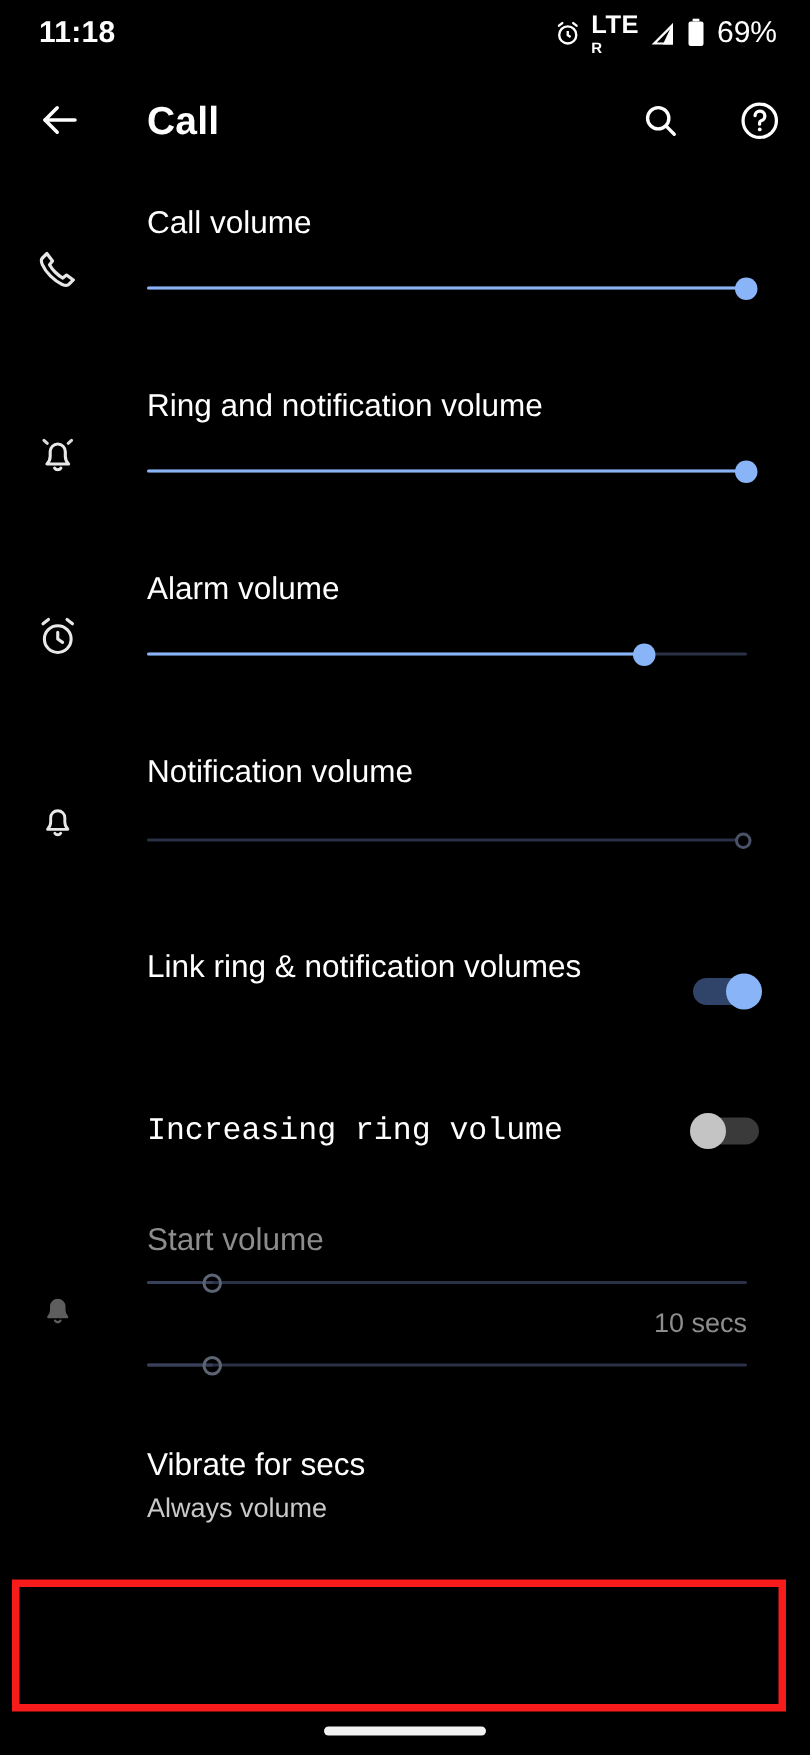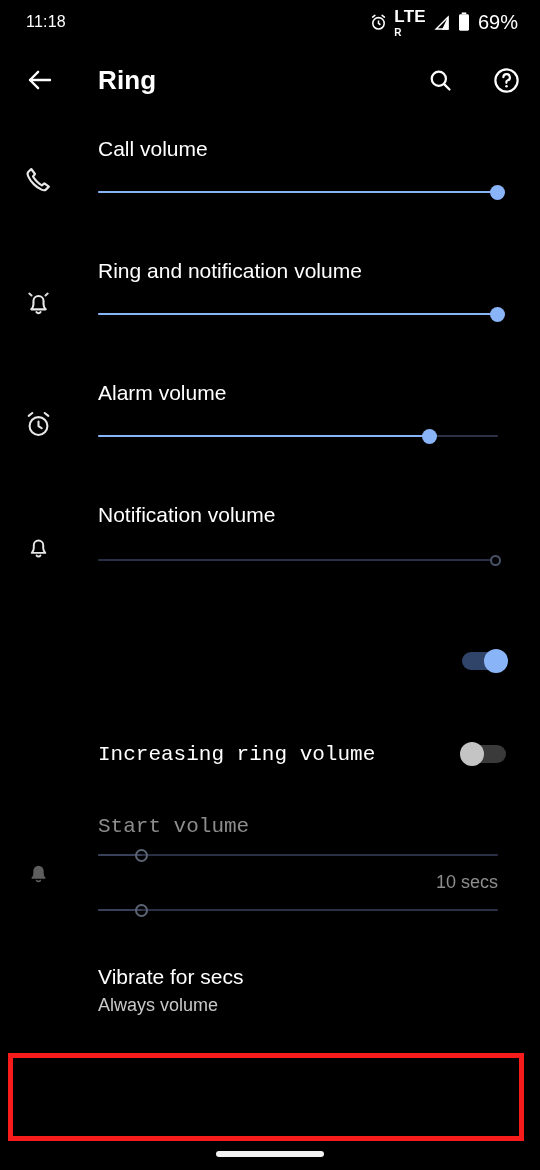--- a/index.html
+++ b/index.html
@@ -10,21 +10,21 @@
     overflow:hidden;
   }
   #screen { position:relative; width:540px; height:1170px; background:#000; }
 
   
   .statusbar {
     position:absolute; top:0; left:0; width:540px; height:44px;
     display:flex; align-items:center; justify-content:space-between;
     padding:0 22px 0 26px;
   }
-  .status-time { color:#fff; font-size:16px; font-weight:normal; letter-spacing:.2px; }
+  .status-time { color:#fff; font-size:20px; font-weight:bold; letter-spacing:.2px; }
   .status-right { display:flex; align-items:center; gap:6px; color:#fff; }
   .lte-wrap { display:flex; align-items:flex-start; font-size:17px; font-weight:bold; letter-spacing:.3px;flex-direction:column; }
   .lte-r { font-size:10px; font-weight:bold; line-height:1; margin-top:1px; }
   .status-pct { color:#fff; font-size:20px; font-weight:normal; margin-left:1px; }
 
   
   .appbar {
     position:absolute; top:52px; left:0; width:540px; height:56px;
   }
   .back-btn { position:absolute; left:20px; top:8px; width:40px; height:40px;
@@ -63,21 +63,21 @@
   
   .switch { position:absolute; width:56px; height:30px; }
   .sw-track { position:absolute; top:6px; left:4px; width:44px; height:18px; border-radius:9px; }
   .sw-thumb { position:absolute; top:3px; width:24px; height:24px; border-radius:50%; }
   .switch.on  .sw-track { background:#2f4468; }
   .switch.on  .sw-thumb { background:#8ab4f8; left:26px; }
   .switch.off .sw-track { background:#3a3a3a; }
   .switch.off .sw-thumb { background:#c4c4c4; left:2px; }
 
   
-  .dim-label { color:#8d8d8d;font-family:Liberation Mono, monospace; }
+  .dim-label { color:#8d8d8d; }
   .dim-value { position:absolute; right:42px; color:#8d8d8d; font-size:18px; }
 
   
   .highlight {
     position:absolute; left:8px; top:1053px; width:516px; height:88px;
     border:5px solid #f71b1b; background:transparent;
   }
 
   
   .navbar-pill {
@@ -126,21 +126,21 @@
 
   <div class="appbar">
     <div class="back-btn">
       <span>
         <svg width="30" height="30" viewBox="0 0 24 24" fill="none" stroke="#fff" stroke-width="1.9" stroke-linecap="round" stroke-linejoin="round">
           <path d="M20 12H4"></path>
             <path d="M10.5 5.5 4 12l6.5 6.5"></path>
         </svg>
       </span>
     </div>
-    <div class="appbar-title">Ring</div>
+    <div class="appbar-title">Call</div>
     <div class="appbar-action act-search">
       <span>
         <svg width="27" height="27" viewBox="0 0 24 24" fill="none" stroke="#fff" stroke-width="2" stroke-linecap="round">
           <circle cx="10.5" cy="10.5" r="6.3"></circle>
             <path d="M15.2 15.2 20 20"></path>
         </svg>
       </span>
     </div>
     <div class="appbar-action act-help">
       <span>
@@ -209,20 +209,21 @@
       </svg>
     </div>
     <div class="row-label" style="top:4px;">Notification volume</div>
     <div class="slider disabled" style="top:52px;">
       <div class="track-bg"></div>
       <div class="thumb hollow-dim" style="left:392px;"></div>
     </div>
   </div>
 
   <div class="row" style="top:628px; height:72px;">
+    <div class="row-label" style="top:4px; width:290px;">Link ring &amp; notification volumes</div>
     <div class="switch on" style="left:458px; top:18px;">
       <div class="sw-track"></div>
       <div class="sw-thumb"></div>
     </div>
   </div>
 
   <div class="row" style="top:740px; height:54px;">
     <div class="row-label" style="top:2px;font-family:Liberation Mono, monospace;">Increasing ring volume</div>
     <div class="switch off" style="left:458px; top:-1px;">
       <div class="sw-track"></div>

